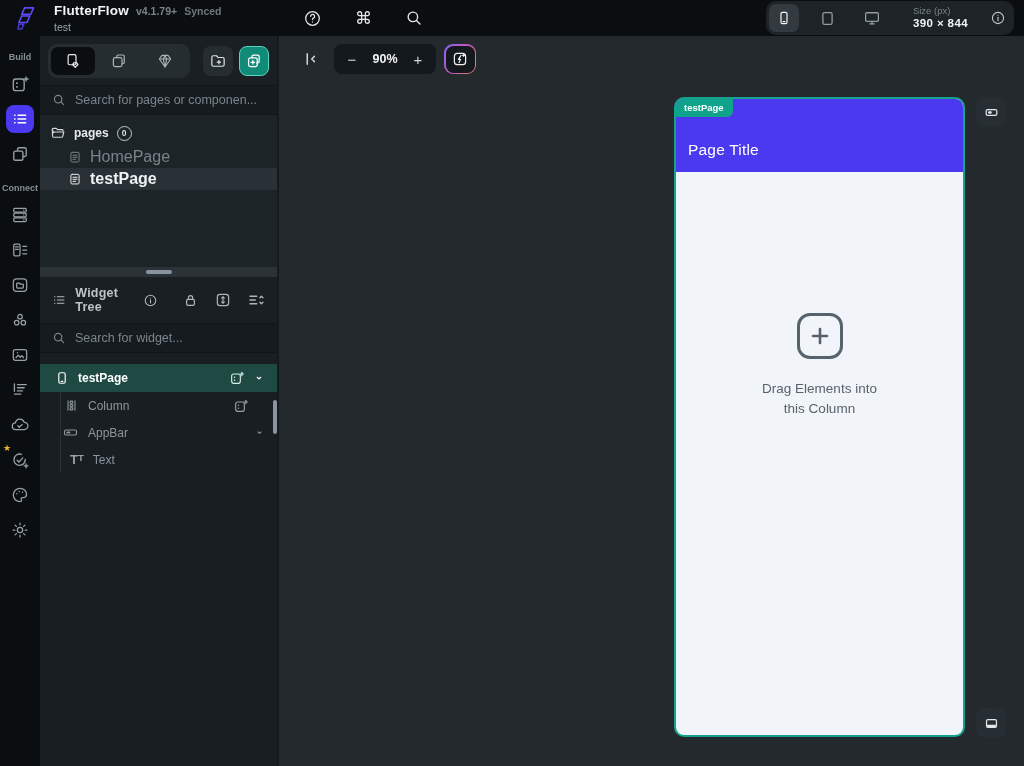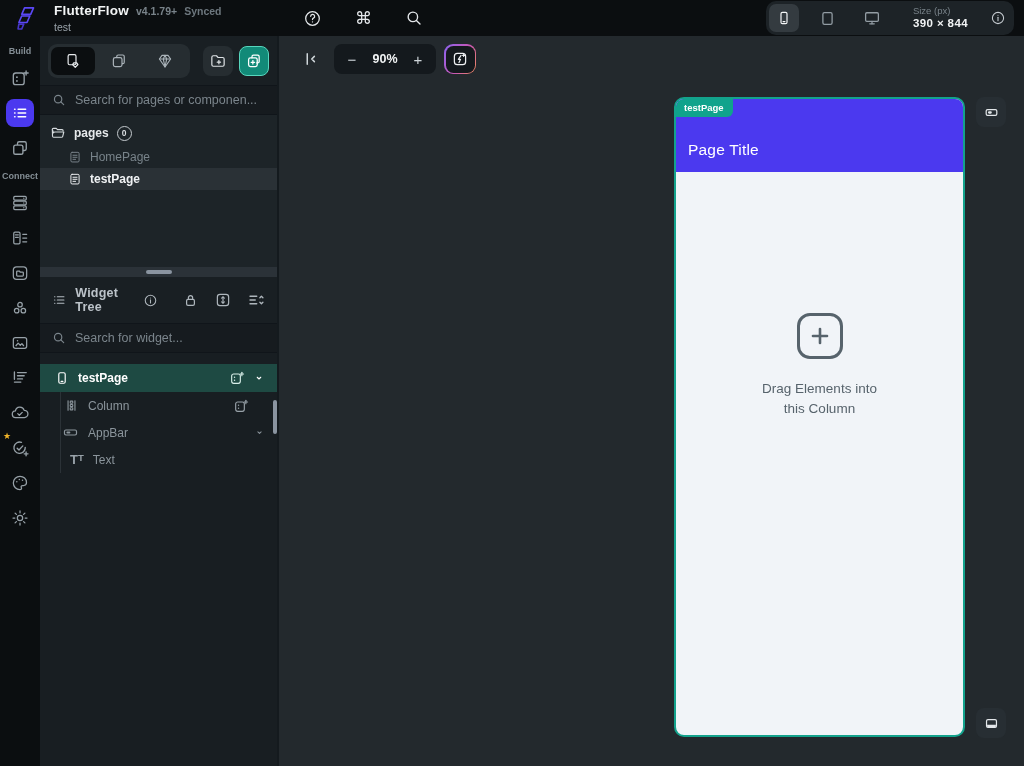--- a/index.html
+++ b/index.html
@@ -26,21 +26,21 @@
   .size-block { margin:0 8px 0 12px; line-height:1.2; }
   .size-label { color:#79838a; font-size:9.5px; }
   .size-value { color:#f2f4f5; font-size:11.5px; font-weight:bold; letter-spacing:.4px; }
   .info-icon { color:#c6ccd1; display:flex; align-items:center; }
 
   
   .main { flex:1; display:flex; min-height:0; }
 
   
   .rail { width:40px; background:#0b0e10; display:flex; flex-direction:column; align-items:center; padding-top:4px; flex:0 0 40px; }
-  .rail-label { color:#848e95; font-size:9px; font-weight:bold; margin:6px 0 4px; }
+  .rail-label { color:#848e95; font-size:9px; font-weight:bold; margin:12px 0 4px; }
   .rail-item { width:28px; height:28px; margin:3.5px 0; border-radius:8px; display:flex; align-items:center; justify-content:center; color:#97a1a8; cursor:pointer; position:relative; }
   .rail-item.active { background:#4b39ef; color:#ffffff; }
   .rail-star { position:absolute; top:-3px; left:-3px; color:#f0b429; font-size:9px; }
 
   
   .panel { width:237px; background:#191f23; display:flex; flex-direction:column; flex:0 0 237px; position:relative; }
   .panel-top { display:flex; align-items:center; padding:8px 8px 7px 8px; gap:6px; }
   .segmented { background:#262d31; border-radius:9px; display:flex; padding:3px; gap:2px; }
   .seg-btn { width:44px; height:28px; border:none; background:transparent; border-radius:7px; color:#aab3b9; display:flex; align-items:center; justify-content:center; cursor:pointer; }
   .seg-btn.active { background:#0b0e10; color:#e8ebed; }
@@ -49,21 +49,21 @@
   .sq-btn.teal { background:#128a78; border:1.5px solid #57d6bd; color:#ffffff; }
   .search-row { height:30px; background:#161b1f; border-top:1px solid #10151a; border-bottom:1px solid #10151a; display:flex; align-items:center; padding:0 12px; gap:9px; color:#7b858c; }
   .search-row input { flex:1; background:transparent; border:none; outline:none; color:#cfd5d9; font-size:12.5px; font-family:inherit; }
   .search-row input::placeholder { color:#7b858c; }
 
   .pages-area { background:#1d2428; padding-top:5px; height:152px; }
   .folder-row { height:26px; display:flex; align-items:center; padding:0 10px; gap:8px; cursor:pointer; }
   .folder-row .f-ic { color:#d4d9dc; display:flex; }
   .folder-name { color:#e6e9eb; font-size:12px; font-weight:bold; }
   .count-badge { width:15px; height:15px; border:1.5px solid #c3c9cd; border-radius:50%; color:#d9dde0; font-size:8.5px; font-weight:bold; display:flex; align-items:center; justify-content:center; }
-  .page-row { height:22px; display:flex; align-items:center; padding-left:28px; gap:8px; color:#78838a; font-size:12px; cursor:pointer; }
+  .page-row { height:22px; display:flex; align-items:center; padding-left:28px; gap:8px; color:#78838a; font-size:16px; cursor:pointer; }
   .page-row .p-ic { display:flex; }
   .page-row.selected { background:#2a3136; color:#f0f2f4; font-weight:bold; }
 
   .splitter { height:10px; background:#2b3238; display:flex; align-items:center; justify-content:center; cursor:row-resize; }
   .grip { width:26px; height:4px; border-radius:2px; background:#8a94a0; }
 
   .wt-header { height:46px; display:flex; align-items:center; padding:0 12px; gap:9px; color:#b4bcc2; }
   .wt-title { font-size:12.5px; font-weight:bold; color:#bcc3c9; letter-spacing:.2px; }
   .wt-spacer { flex:1; }
   .wt-tool { width:20px; height:20px; display:flex; align-items:center; justify-content:center; color:#aeb6bc; cursor:pointer; margin-left:6px; }

